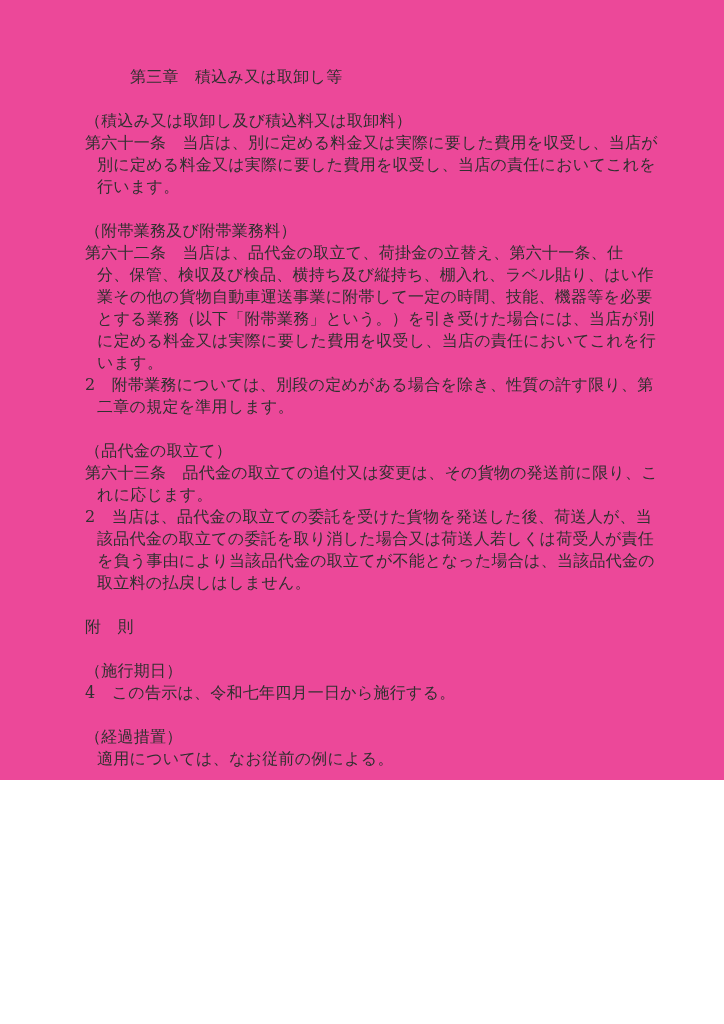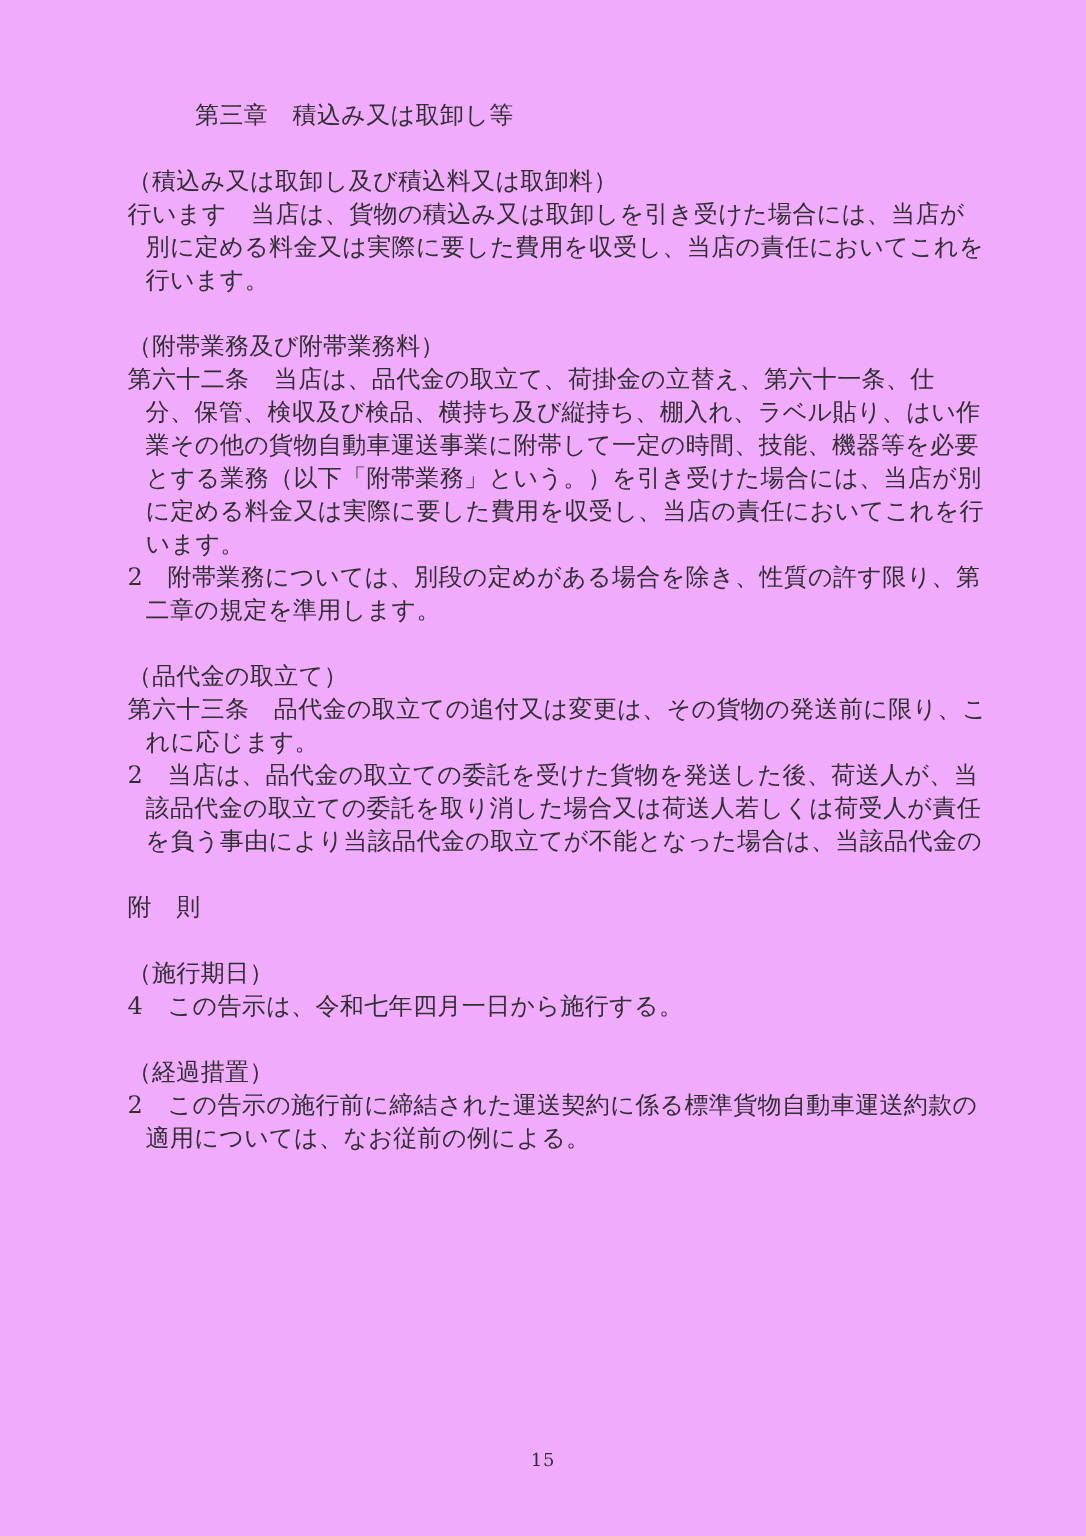--- a/index.html
+++ b/index.html
@@ -1,21 +1,21 @@
 <!DOCTYPE html>
 <html lang="ja"><head>
 <meta charset="utf-8">
 <style>
   html, body { margin: 0; padding: 0; }
   body { background: #ffffff; }
   .page {
     position: relative;
     width: 724px;
-    height: 1024px;
-    background: #f0abfc;
+    height: 780px;
+    background: #ec4899;
     color: #303030;
     font-family: "DejaVu Serif", "Liberation Serif", serif;
     font-size: 16px;
     letter-spacing: 0.25px;
     box-sizing: border-box;
     padding: 66px 58px 0 85px;
     overflow: hidden;
   }
   .line {
     height: 22px;
@@ -39,21 +39,21 @@
 </style>
 </head>
 <body>
 
 <div class="page">
 
   <div class="line chapter">第三章　積込み又は取卸し等</div>
 
   <div class="gap">
     <div class="line headline">（積込み又は取卸し及び積込料又は取卸料）</div>
-    <div class="line">行います　当店は、貨物の積込み又は取卸しを引き受けた場合には、当店が</div>
+    <div class="line">第六十一条　当店は、別に定める料金又は実際に要した費用を収受し、当店が</div>
     <div class="line cont">別に定める料金又は実際に要した費用を収受し、当店の責任においてこれを</div>
     <div class="line cont">行います。</div>
   </div>
 
   <div class="gap">
     <div class="line headline">（附帯業務及び附帯業務料）</div>
     <div class="line">第六十二条　当店は、品代金の取立て、荷掛金の立替え、第六十一条、仕</div>
     <div class="line cont">分、保管、検収及び検品、横持ち及び縦持ち、棚入れ、ラベル貼り、はい作</div>
     <div class="line cont">業その他の貨物自動車運送事業に附帯して一定の時間、技能、機器等を必要</div>
     <div class="line cont">とする業務（以下「附帯業務」という。）を引き受けた場合には、当店が別</div>
@@ -63,31 +63,31 @@
     <div class="line cont">二章の規定を準用します。</div>
   </div>
 
   <div class="gap">
     <div class="line headline">（品代金の取立て）</div>
     <div class="line">第六十三条　品代金の取立ての追付又は変更は、その貨物の発送前に限り、こ</div>
     <div class="line cont">れに応じます。</div>
     <div class="line">2　当店は、品代金の取立ての委託を受けた貨物を発送した後、荷送人が、当</div>
     <div class="line cont">該品代金の取立ての委託を取り消した場合又は荷送人若しくは荷受人が責任</div>
     <div class="line cont">を負う事由により当該品代金の取立てが不能となった場合は、当該品代金の</div>
+    <div class="line cont">取立料の払戻しはしません。</div>
   </div>
 
 
   <div class="line gap">附　則</div>
 
   <div class="gap">
     <div class="line headline">（施行期日）</div>
     <div class="line">4　この告示は、令和七年四月一日から施行する。</div>
   </div>
 
   <div class="gap">
     <div class="line headline">（経過措置）</div>
-    <div class="line">2　この告示の施行前に締結された運送契約に係る標準貨物自動車運送約款の</div>
     <div class="line cont">適用については、なお従前の例による。</div>
   </div>
 
   <div class="footer">15</div>
 
 </div>
 
 </body></html>

